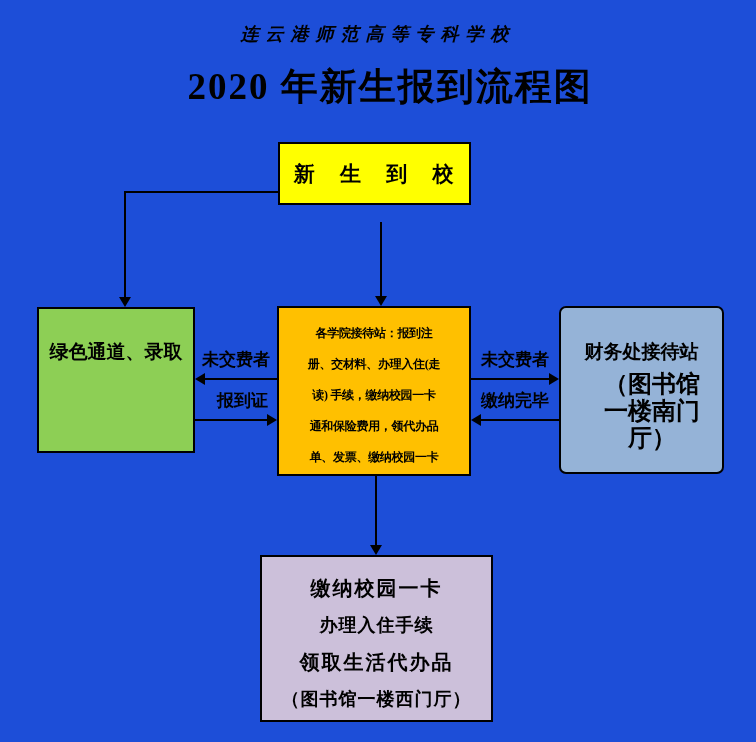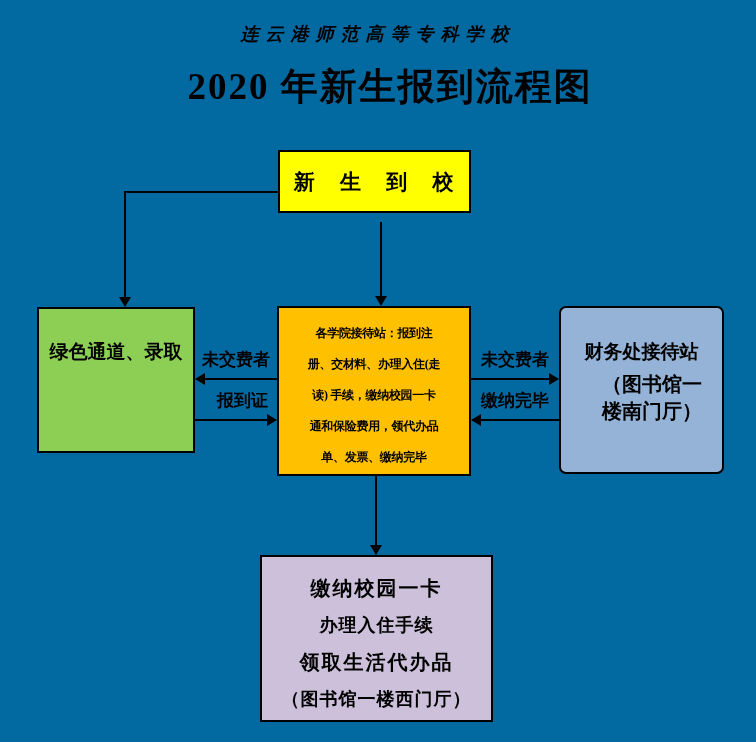--- a/index.html
+++ b/index.html
@@ -1,50 +1,50 @@
 <!DOCTYPE html>
 <html><head>
 <meta charset="utf-8">
 <style>
   html,body{margin:0;padding:0;background:#fff;}
   #canvas{
-    position:relative;width:756px;height:742px;background:#0369a1;
+    position:relative;width:756px;height:742px;background:#1d4ed8;
     font-family:"Liberation Serif","DejaVu Serif",serif;color:#000;overflow:hidden;
   }
   .school-title{
     position:absolute;top:22px;left:0;width:100%;text-align:center;
     font-size:18px;font-weight:bold;font-style:italic;letter-spacing:7px;
   }
   .main-title{
     position:absolute;top:62px;left:0;width:100%;text-align:center;
     font-size:37px;font-weight:bold;letter-spacing:2px;padding-left:12px;
   }
   .box{position:absolute;box-sizing:border-box;border:2px solid #000;font-weight:bold;}
   #box-start{
-    left:278px;top:150px;width:193px;height:63px;background:#FFFF00;
+    left:278px;top:142px;width:193px;height:63px;background:#FFFF00;
     display:flex;align-items:center;justify-content:center;
     font-size:21px;letter-spacing:2px;word-spacing:16px;
   }
   #box-green{
     left:37px;top:307px;width:158px;height:146px;background:#8DCF55;
     text-align:center;font-size:19px;padding-top:14px;
   }
   .green-line{line-height:58px;white-space:nowrap;}
   #box-college{
     left:277px;top:306px;width:194px;height:170px;background:#FFC000;
     text-align:center;font-size:12px;padding-top:10px;overflow:hidden;
   }
   .college-line{line-height:31px;white-space:nowrap;letter-spacing:-0.3px;}
   #box-finance{
     left:559px;top:306px;width:165px;height:168px;background:#95B3D7;
     text-align:center;font-size:19px;border-radius:7px;
   }
   .fin-l1{line-height:24px;margin-top:32px;white-space:nowrap;}
   .fin-l2{line-height:24px;margin-top:26px;white-space:nowrap;}
-  .fin-l3{line-height:27px;margin-top:7px;font-size:20px;padding:0 16px;margin-left:21px;}
+  .fin-l3{line-height:27px;margin-top:7px;font-size:24px;padding:0 16px;margin-left:21px;}
   #box-apartment{
     left:260px;top:555px;width:233px;height:167px;background:#CCC0DA;
     text-align:center;padding-top:13px;
   }
   .apt-line{line-height:37px;white-space:nowrap;}
   .apt-lg{font-size:20px;letter-spacing:2px;}
   .apt-sm{font-size:18px;letter-spacing:1px;}
   .hline{position:absolute;height:2px;background:#000;}
   .vline{position:absolute;width:2px;background:#000;}
   .arr{position:absolute;width:0;height:0;}
@@ -76,21 +76,21 @@
 
   <div class="box" id="box-green">
     <div class="green-line">绿色通道、录取</div>
   </div>
 
   <div class="box" id="box-college">
     <div class="college-line">各学院接待站：报到注</div>
     <div class="college-line">册、交材料、办理入住(走</div>
     <div class="college-line">读) 手续，缴纳校园一卡</div>
     <div class="college-line">通和保险费用，领代办品</div>
-    <div class="college-line">单、发票、缴纳完毕</div>
+    <div class="college-line">单、发票、缴纳校园一卡</div>
   </div>
 
   <div class="box" id="box-finance">
     <div class="fin-l1">财务处接待站</div>
     <div class="fin-l3">（图书馆一楼南门厅）</div>
   </div>
 
   <div class="arr arr-left" style="left:195px;top:373px;"></div>
   <div class="hline" style="left:205px;top:378px;width:72px;"></div>
   <div class="hline" style="left:195px;top:419px;width:72px;"></div>

